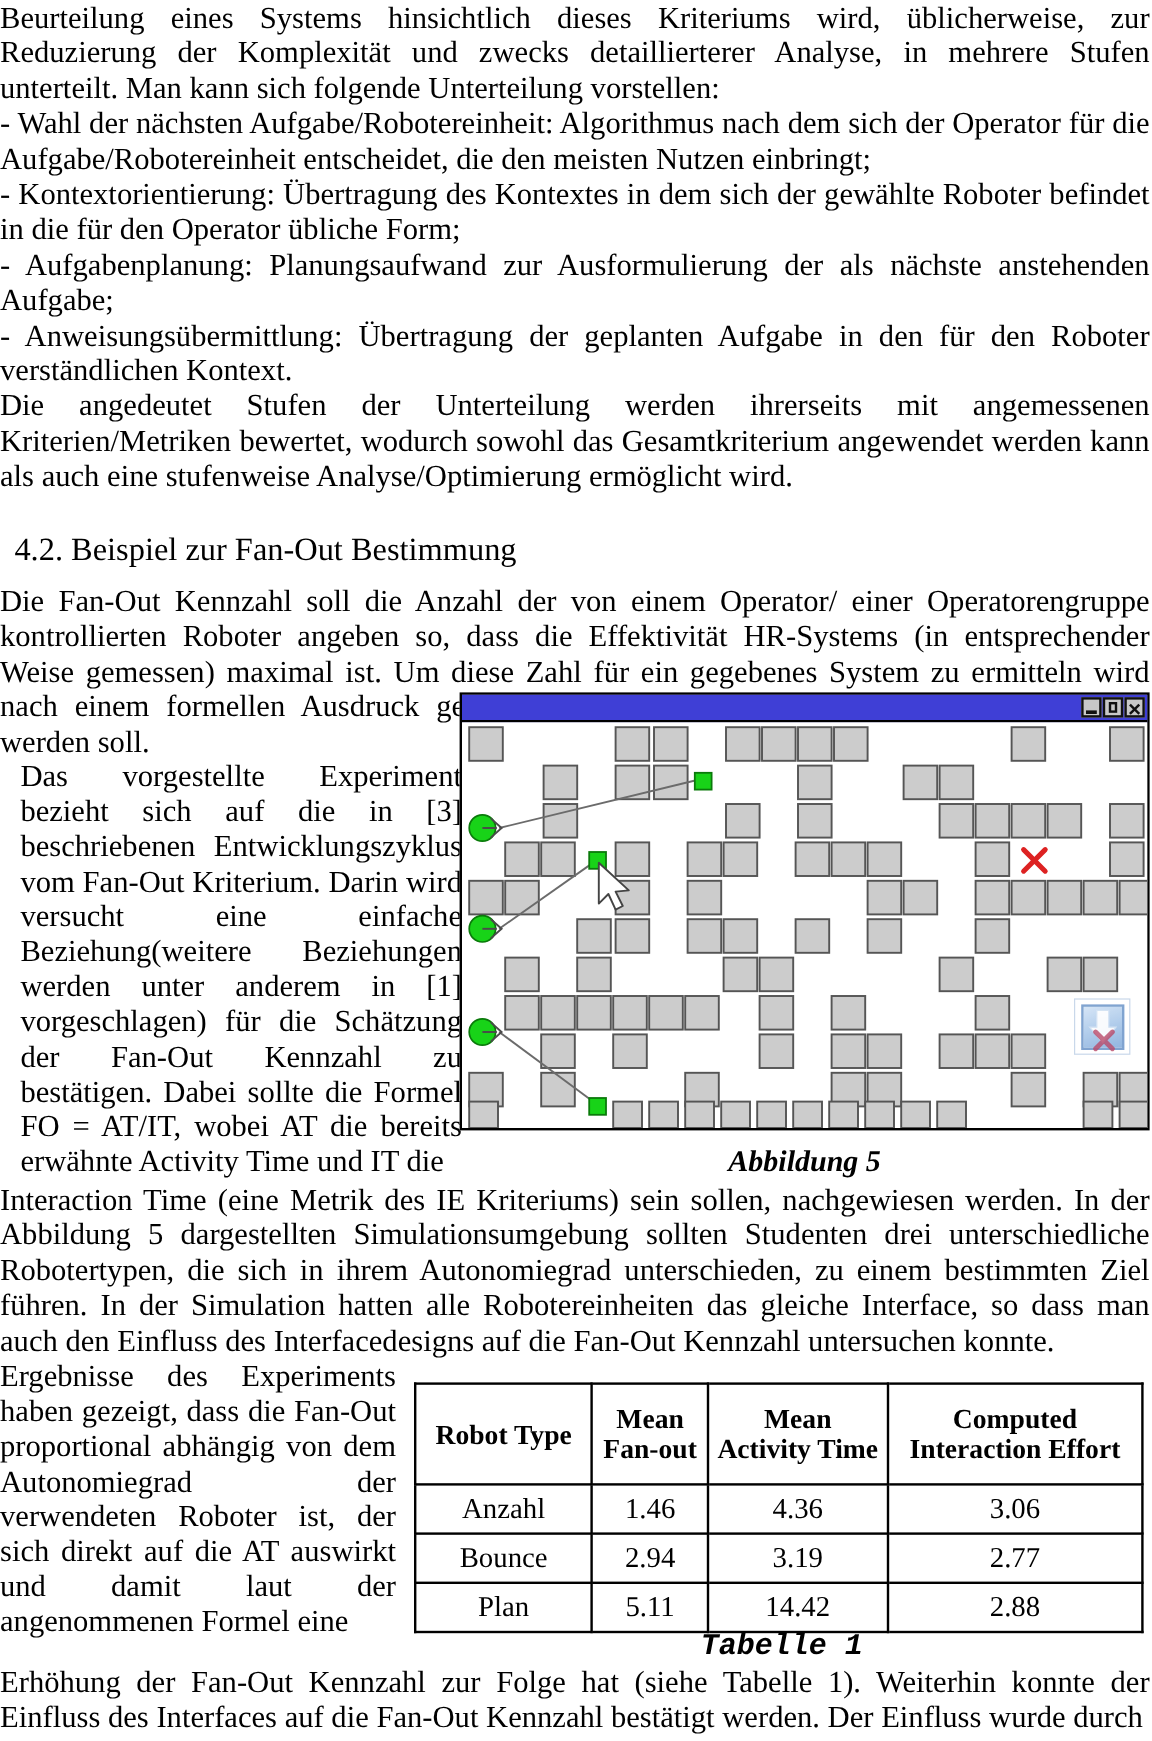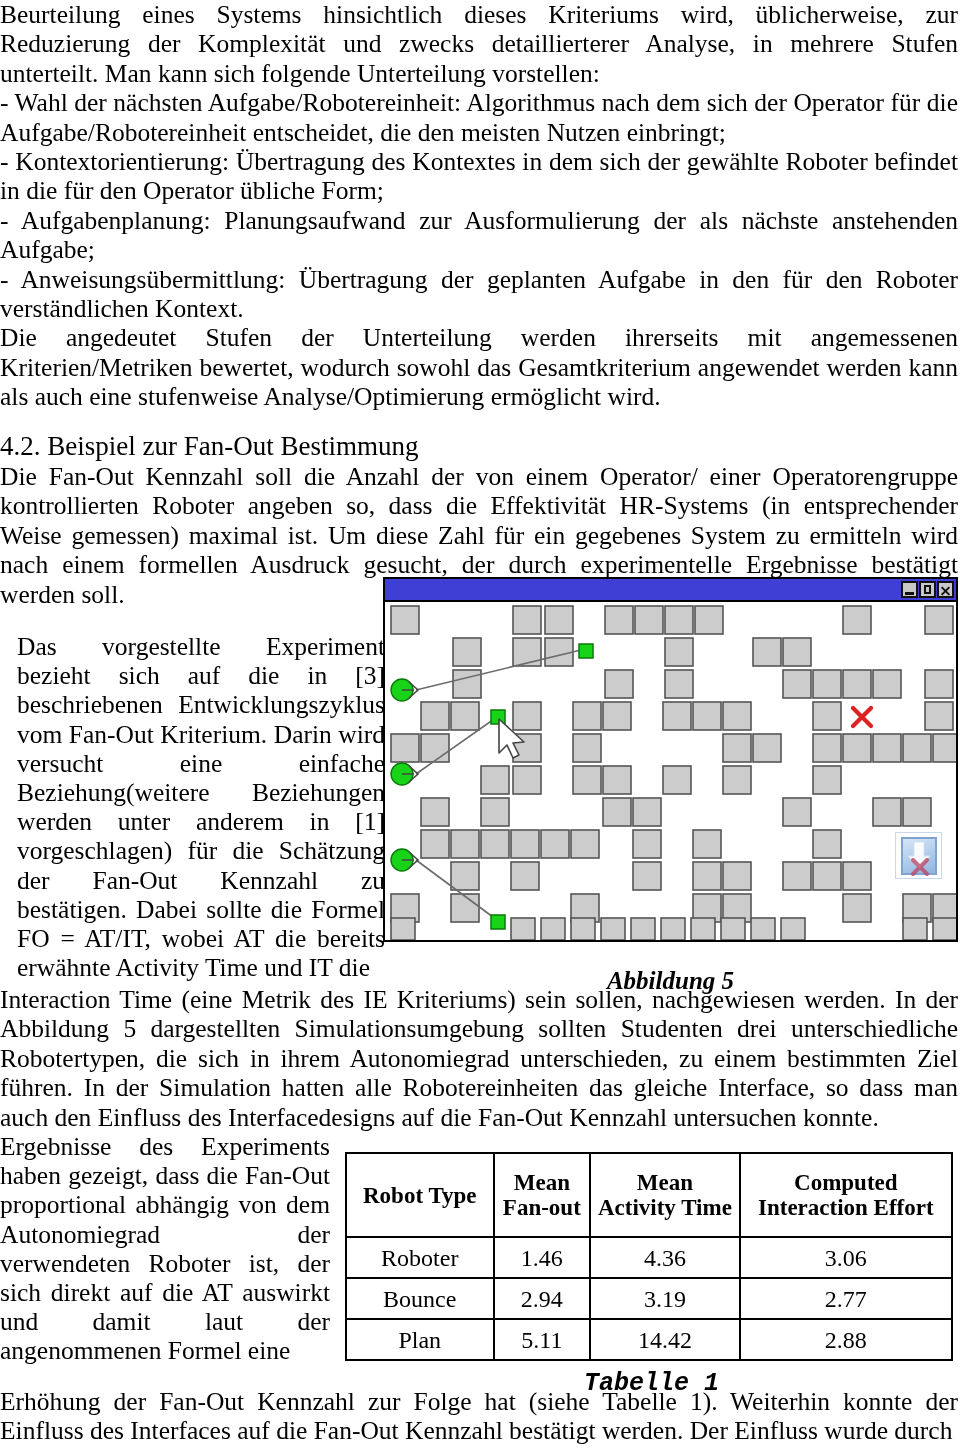--- a/index.html
+++ b/index.html
@@ -28,30 +28,30 @@
     font-size: 25.5px;
     line-height: 29.4px;
     text-align: justify;
     text-justify: inter-word;
     margin: 0;
   }
 
   .sec-head {
     font-size: 27px;
     line-height: 32px;
-    margin: 0;
+    margin: 12px;
     font-weight: normal;
   }
 
   .cap {
     font-style: italic;
     font-weight: bold;
     font-size: 25px;
     text-align: center;
-    margin: 12px;
+    margin: 0;
   }
 
   
   .blk { position: absolute; }
 
   #top-block   { left: 0px;  top: 0px;   width: 958px; }
   #sec-block   { left: 0px;  top: 430px; width: 958px; }
   #wrap-left   { left: 0px;  top: 632px; width: 368px; padding-left: 17px; }
   #fig-caption { left: 383px; top: 955px; width: 575px; }
   #mid-block   { left: 0px;  top: 985px; width: 958px; }
@@ -408,21 +408,21 @@
             <span>Activity Time</span>
           </th>
           <th class="col-ie">
             <span>Computed</span><br>
             <span>Interaction Effort</span>
           </th>
         </tr>
       </thead>
       <tbody>
         <tr>
-          <td>Roboter</td>
+          <td>Anzahl</td>
           <td>1.46</td>
           <td>4.36</td>
           <td>3.06</td>
         </tr>
         <tr>
           <td>Bounce</td>
           <td>2.94</td>
           <td>3.19</td>
           <td>2.77</td>
         </tr>

